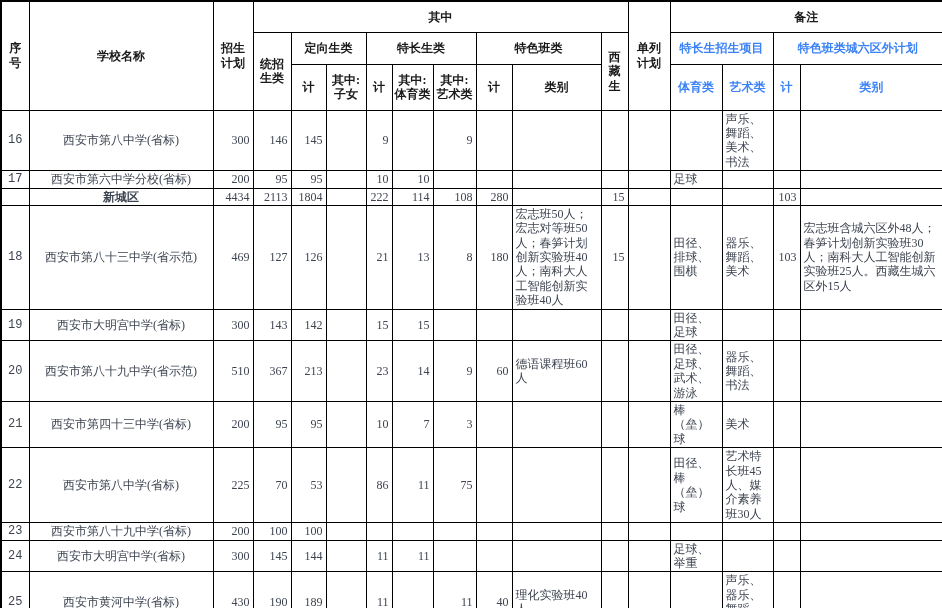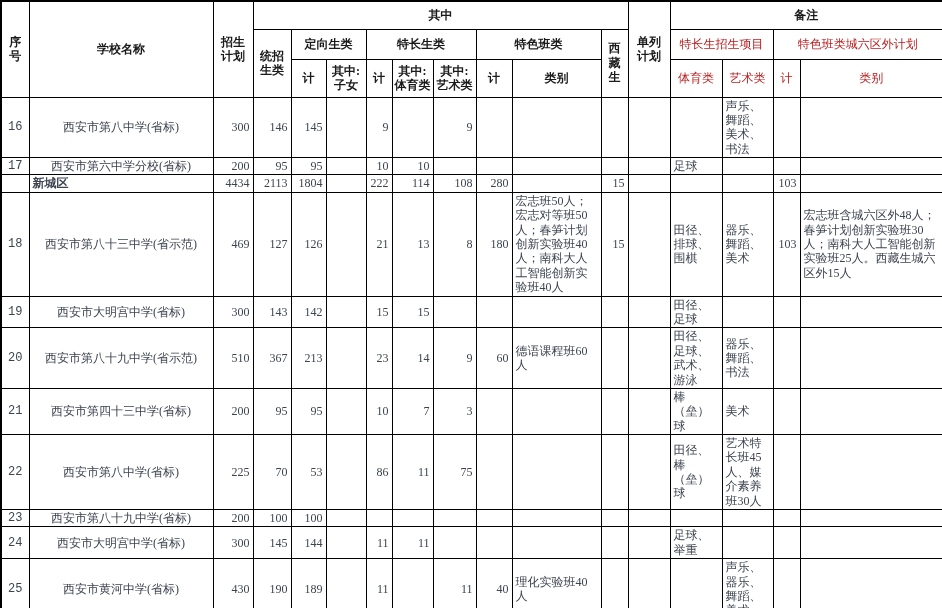--- a/index.html
+++ b/index.html
@@ -26,35 +26,35 @@
     vertical-align: middle;
     overflow: hidden;
     word-break: break-all;
     color: #3d4450;
   }
   table.plan th {
     font-weight: bold;
     color: #1a1a1a;
     text-align: center;
     white-space: pre-line;
-    padding: 2px 2px;
+    padding: 8px 2px;
   }
   table.plan th.light {
-    font-weight: normal;
-    color: #b91c1c;
+    font-weight: bold;
+    color: #3b82f6;
   }
   thead tr.h1 { height: 28px; }
   thead tr.h2 { height: 30px; }
   thead tr.h3 { height: 38px; }
   td.num { text-align: right; }
   td.ctr { text-align: center; font-family: Liberation Mono, monospace; }
   td.txt { text-align: left; }
   td.school { text-align: center; }
   td.summary-name {
-    text-align: left;
+    text-align: center;
     font-weight: bold;
     color: #1a1a1a;
   }
 </style>
 </head>
 <body>
 
 <div class="page">
   <table class="plan">
     <colgroup>

